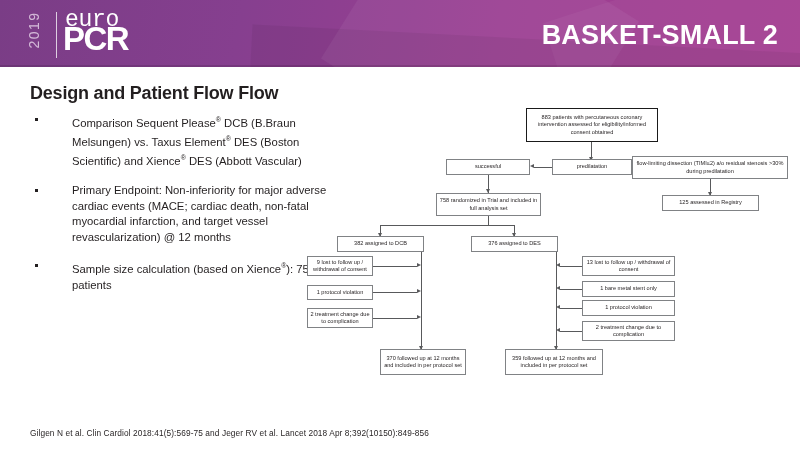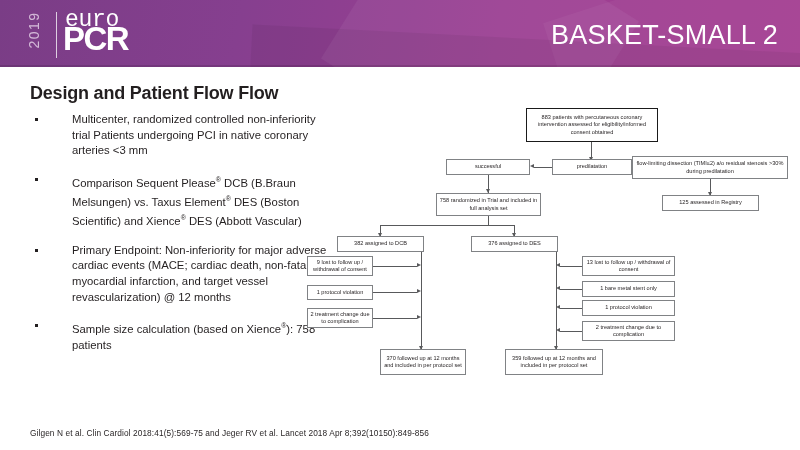--- a/index.html
+++ b/index.html
@@ -94,21 +94,21 @@
     font-size: 33px;
     font-weight: 700;
     letter-spacing: -1.5px;
     line-height: 1;
   }
   .hdr-title {
     position: absolute;
     right: 22px; top: 22px;
     color: #ffffff;
     font-size: 27px;
-    font-weight: 400;
+    font-weight: 700;
     letter-spacing: 0.2px;
     line-height: 1;
   }
 
   
   .slide-title {
     position: absolute;
     left: 30px; top: 83px;
     font-size: 18px;
     font-weight: 700;
@@ -216,24 +216,20 @@
 
   <div class="hdr-title">BASKET-SMALL 2</div>
   <div class="hdr-bottom-line"></div>
 </div>
 
 <div class="slide-title">Design and Patient Flow Flow</div>
 
 <div class="bullets">
   <div class="bullet">
     <span class="dot"></span>
-    <span>Multicenter, randomized controlled non-inferiority trial Patients undergoing PCI in native coronary arteries &lt;3 mm</span>
-  </div>
-  <div class="bullet">
-    <span class="dot"></span>
     <span>Comparison Sequent Please<sup>®</sup> DCB (B.Braun Melsungen) vs. Taxus Element<sup>®</sup> DES (Boston Scientific) and Xience<sup>®</sup> DES (Abbott Vascular)</span>
   </div>
   <div class="bullet">
     <span class="dot"></span>
     <span>Primary Endpoint: Non-inferiority for major adverse cardiac events (MACE; cardiac death, non-fatal myocardial infarction, and target vessel revascularization) @ 12 months</span>
   </div>
   <div class="bullet">
     <span class="dot"></span>
     <span>Sample size calculation (based on Xience<sup>®</sup>): 758 patients</span>
   </div>

